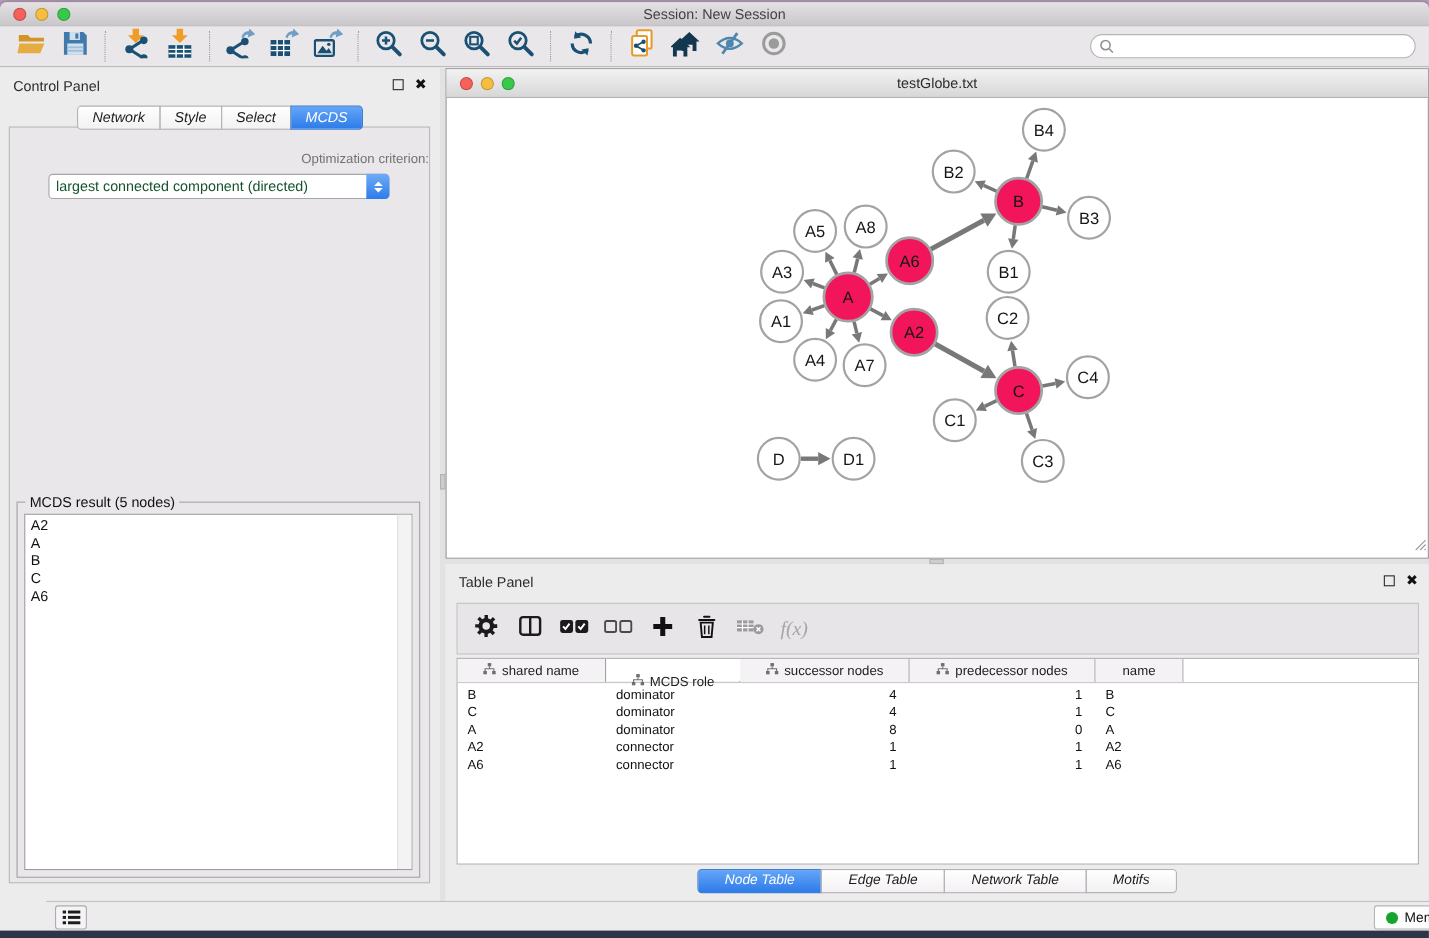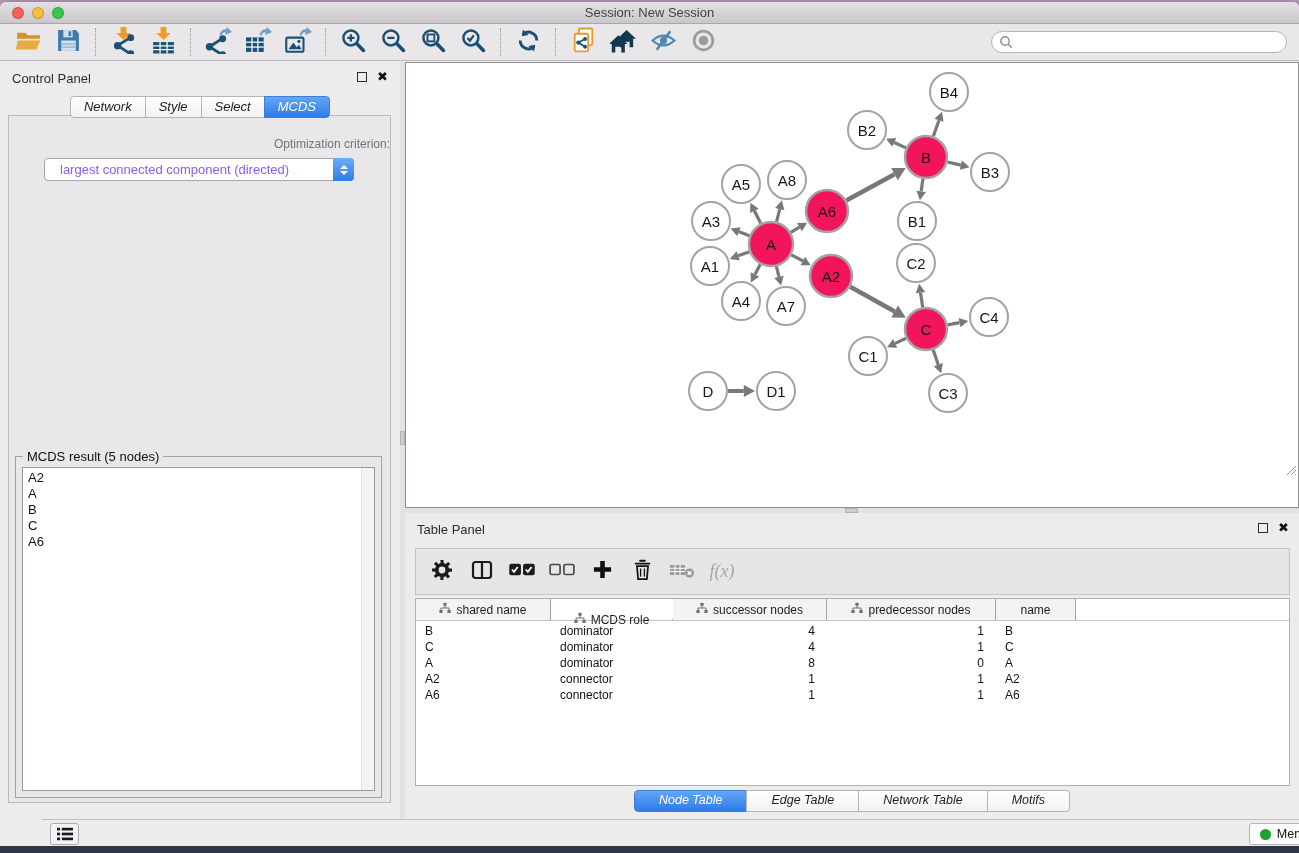--- a/index.html
+++ b/index.html
@@ -40,21 +40,21 @@
   .cp-tabs { position:absolute; left:0; right:0; top:34px; display:flex; justify-content:center; z-index:2; }
   .tab { background:linear-gradient(#ffffff,#f3f1f3); border:1px solid #b6b3b6; font-size:13px; color:#1c1c1c;
          padding:2px 13px 3px; margin-left:-1px; line-height:15px;font-style:italic; }
   .tab:first-child { border-radius:4px 0 0 4px; margin-left:0; }
   .tab:last-child { border-radius:0 4px 4px 0; }
   .tab.active { background:linear-gradient(#64a5f7,#2e7ce9); color:#fff; border-color:#3d7fd2; }
   .cp-box { position:absolute; left:8px; right:9px; top:53px; bottom:17px; background:#e9e7e9; border:1px solid #bcb9bc; }
   .opt-label { margin-top:21px; text-align:right; font-size:12px; color:#737373; }
   .dropdown { position:absolute; left:35px; right:36px; top:42px; height:23px; background:#fff; border:1px solid #a9a6a9;
               border-radius:4px; display:flex; align-items:center; }
-  .dd-text { flex:1; font-size:13px; color:#8b5cf6; padding-left:15px; white-space:nowrap; }
+  .dd-text { flex:1; font-size:13px; color:#14532d; padding-left:6px; white-space:nowrap; }
   .dd-stepper { width:21px; height:23px; margin-right:-1px; border-radius:0 4px 4px 0;
                 background:linear-gradient(#6fabf8,#2d7ce9); display:flex; flex-direction:column;
                 align-items:center; justify-content:center; gap:2px; }
   .chev { width:0; height:0; border-left:4px solid transparent; border-right:4px solid transparent; }
   .chev.up { border-bottom:4px solid #fff; } .chev.down { border-top:4px solid #fff; }
   .btn-row { position:absolute; left:0; right:0; top:76px; display:flex; justify-content:center; gap:15px; }
   .mac-btn { background:linear-gradient(#ffffff,#f0eef0); border:1px solid #b4b1b4; border-radius:4px;
              font-size:13px; color:#1c1c1c; padding:3px 14px; font-family:inherit; }
   .result-group { position:absolute; left:6px; right:8px; top:340px; bottom:4px; border:1px solid #a5a2a5; }
   .group-title { position:absolute; top:-8px; left:7px; background:#e9e7e9; padding:0 4px; font-size:13px; color:#111; }
@@ -320,20 +320,28 @@
         </div>
       </div>
 
       <div class="divider-v">
           <span class="grip"></span>
         </div>
 
       <div class="right-region">
 
         <div class="net-frame">
+          <div class="net-titlebar">
+            <div class="net-traffic">
+              <span class="light red"></span>
+              <span class="light yellow"></span>
+              <span class="light green"></span>
+            </div>
+            <div class="net-title">testGlobe.txt</div>
+          </div>
           <div class="net-body">
             <svg width="892" height="418" viewBox="0 0 892 418" font-family="Liberation Sans, sans-serif">
                 <line x1="354.71408730350095" y1="160.42817460700195" x2="348.39851932117875" y2="147.79703864235748" stroke="#787878" stroke-width="3.2"></line>
                 <polygon points="344.39148550549913,139.78297101099824 352.69176983797837,145.65041338395767 344.10526880437914,149.9436639007573" fill="#787878"></polygon>
                 <line x1="370.57831937583563" y1="158.68672249665735" x2="373.7336326739115" y2="146.06546930435414" stroke="#787878" stroke-width="3.2"></line>
                 <polygon points="375.906751874237,137.37299250305196 378.39031667460904,147.22964030452854 369.0769486732139,144.90129830417973" fill="#787878"></polygon>
                 <line x1="343.52383930205286" y1="172.7674717324536" x2="332.97503367436946" y2="168.7237629085083" stroke="#787878" stroke-width="3.2"></line>
                 <polygon points="324.60866846334307,165.5166562442815 334.69312653020523,164.24178154545845 331.2569408185337,173.20574427155813" fill="#787878"></polygon>
                 <line x1="343.3641146728813" y1="188.803106183551" x2="332.18309236523805" y2="192.83560603220923" stroke="#787878" stroke-width="3.2"></line>
                 <polygon points="323.7545039943257,195.8754247889317 330.5546180312796,188.3202908335062 333.81156669919653,197.35092123091226" fill="#787878"></polygon>

